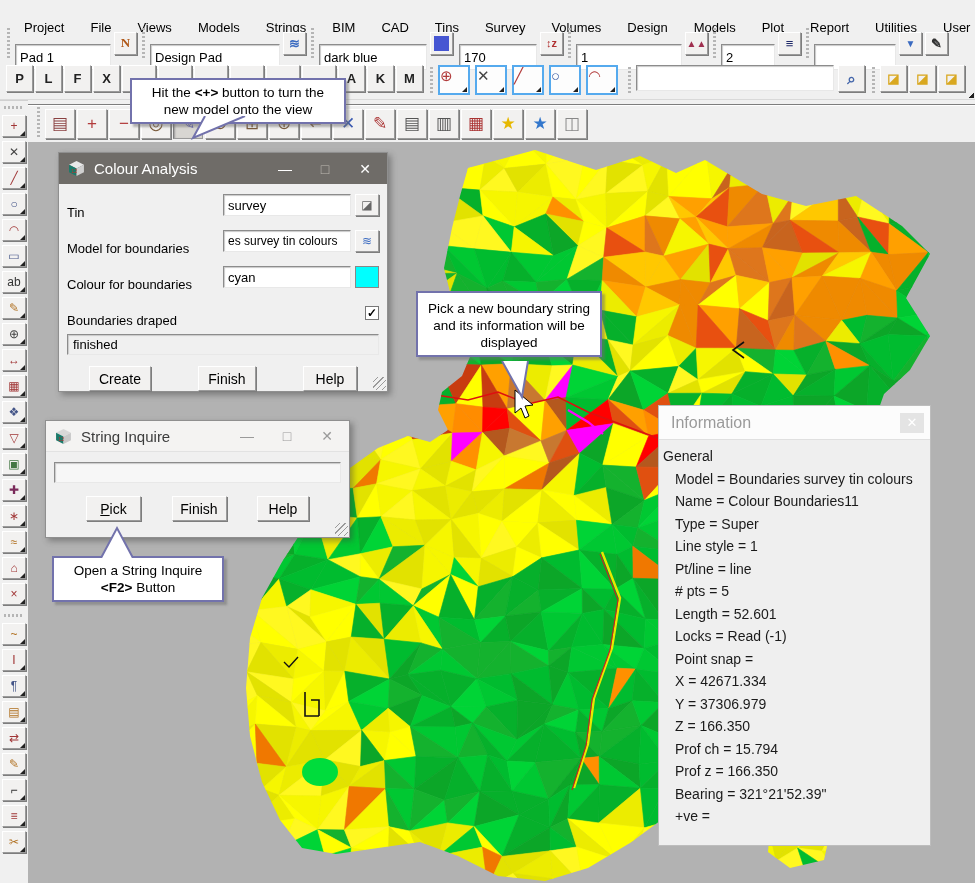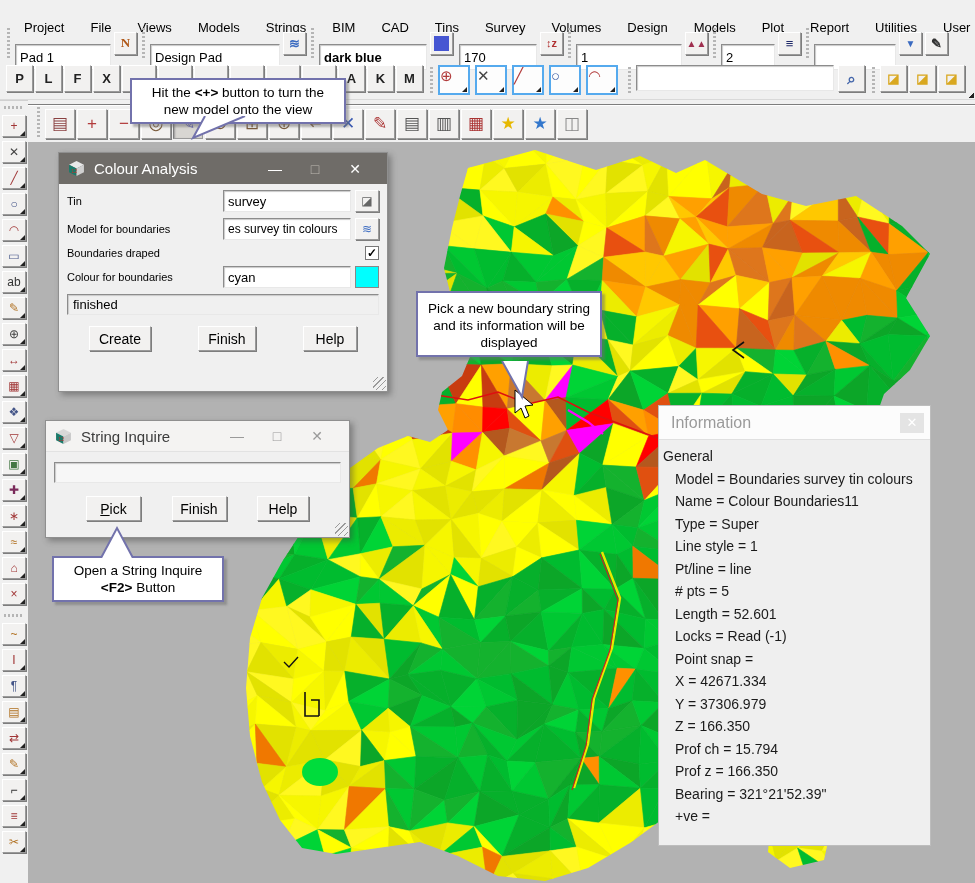--- a/index.html
+++ b/index.html
@@ -47,25 +47,25 @@
              background:repeating-linear-gradient(to right,#b5b5b5 0 2px,transparent 2px 4px);
              background-size:100% 3px; background-repeat:no-repeat; background-position:center; }
   .sbtn { width:24px; height:22px; font-size:12px; margin-bottom:4px; position:relative; }
   .sbtn:after { content:""; position:absolute; right:0; bottom:0; border-left:5px solid transparent; border-bottom:5px solid #222; }
 
   
   #map { position:absolute; left:28px; top:142px; width:947px; height:741px; background:#b2b2b2; }
 
   
   .dlg { position:absolute; background:#f0f0f0; border:1px solid #8f8f8f; box-shadow:3px 3px 6px rgba(60,60,60,.45); z-index:40; }
-  .titlebar { height:31px; display:flex; align-items:center; padding:0 12px 0 9px; font-size:15px; }
+  .titlebar { height:31px; display:flex; align-items:center; padding:0 2px 0 9px; font-size:15px; }
   .titlebar .tctrl { width:40px; text-align:center; font-size:14px; }
   .cube { width:17px; height:17px; margin-right:9px; flex:0 0 auto; }
   .dlg .row { display:flex; align-items:center; margin:6px 8px 0 8px; }
-  .dlg label { flex:1 1 auto; font-size:11px; }
+  .dlg label { flex:1 1 auto; font-size:13px;margin-top:15px; }
   .dlg .fld { width:128px; height:22px; flex:0 0 auto; }
   .dlg .mbtn { width:24px; height:22px; margin-left:4px; flex:0 0 auto; font-size:12px; }
   .dbtn { height:25px; padding:0 0; font-size:14px; }
   .rgrip { position:absolute; right:1px; bottom:1px; width:13px; height:13px;
            background:repeating-linear-gradient(135deg,transparent 0 3px,#9a9a9a 3px 4px); }
   .chk { width:14px; height:14px; background:#fff; border:1px solid #777; display:flex; align-items:center; justify-content:center;
          font-size:12px; font-weight:bold; }
 
   
   #info-panel { position:absolute; left:658px; top:405px; width:273px; height:441px; background:#efefef;
@@ -114,21 +114,21 @@
   </div>
 
 <div id="bar2">
   <div class="grip"></div>
   <input class="fld sunken" style="width: 96px;" value="Pad 1">
   <div class="tbtn btn3d" style="color:#b05818;font-family:'Liberation Serif',serif">N</div>
   <div class="grip"></div>
   <input class="fld sunken" style="width: 130px;" value="Design Pad">
   <div class="tbtn btn3d" style="color:#3a6ac0">≋</div>
   <div class="grip"></div>
-  <input class="fld sunken" style="width: 108px; font-weight: bold;" value="dark blue">
+  <input class="fld sunken" style="width: 108px;" value="dark blue">
   <div class="tbtn btn3d">
       <span id="colour-swatch" style="width: 15px; height: 15px; display: block; background: rgb(70, 86, 210);"></span>
     </div>
   <input class="fld sunken" style="width: 78px; margin-left: 6px;" value="170">
   <div class="tbtn btn3d" style="color:#b03030;font-size:11px">↕z</div>
   <div class="grip"></div>
   <input class="fld sunken" style="width: 106px;" value="1">
   <div class="tbtn btn3d" style="color:#a03050;font-size:10px">▲▲</div>
   <div class="grip"></div>
   <input class="fld sunken" style="width: 54px;" value="2">
@@ -1637,27 +1637,27 @@
     <label>Tin</label>
     <input class="fld sunken" value="survey" style="">
     <div class="mbtn btn3d" style="color:#666">◪</div>
   </div>
   <div class="row">
     <label>Model for boundaries</label>
     <input class="fld sunken" style="font-size: 12px;" value="es survey tin colours">
     <div class="mbtn btn3d" style="color:#3a6ac0">≋</div>
   </div>
   <div class="row">
-    <label>Boundaries draped</label>
-    <div class="chk">✓</div>
-  </div>
-  <div class="row">
     <label>Colour for boundaries</label>
     <input class="fld sunken" value="cyan" style="">
     <div class="mbtn" id="cyan-swatch" style="border: 1px solid rgb(136, 136, 136); background: rgb(0, 255, 255);"></div>
+  </div>
+  <div class="row">
+    <label>Boundaries draped</label>
+    <div class="chk">✓</div>
   </div>
   <div class="row">
     <div class="sunken" style="width:100%;height:21px;background:#f0f0f0;font-size:13px;padding:2px 5px">finished</div>
   </div>
   <div class="row" style="margin-top:11px;justify-content:space-between;padding:0 22px">
     <div class="dbtn btn3d" style="width:62px">Create</div>
     <div class="dbtn btn3d" style="width:58px">Finish</div>
     <div class="dbtn btn3d" style="width:54px">Help</div>
   </div>
   <div class="rgrip"></div>

